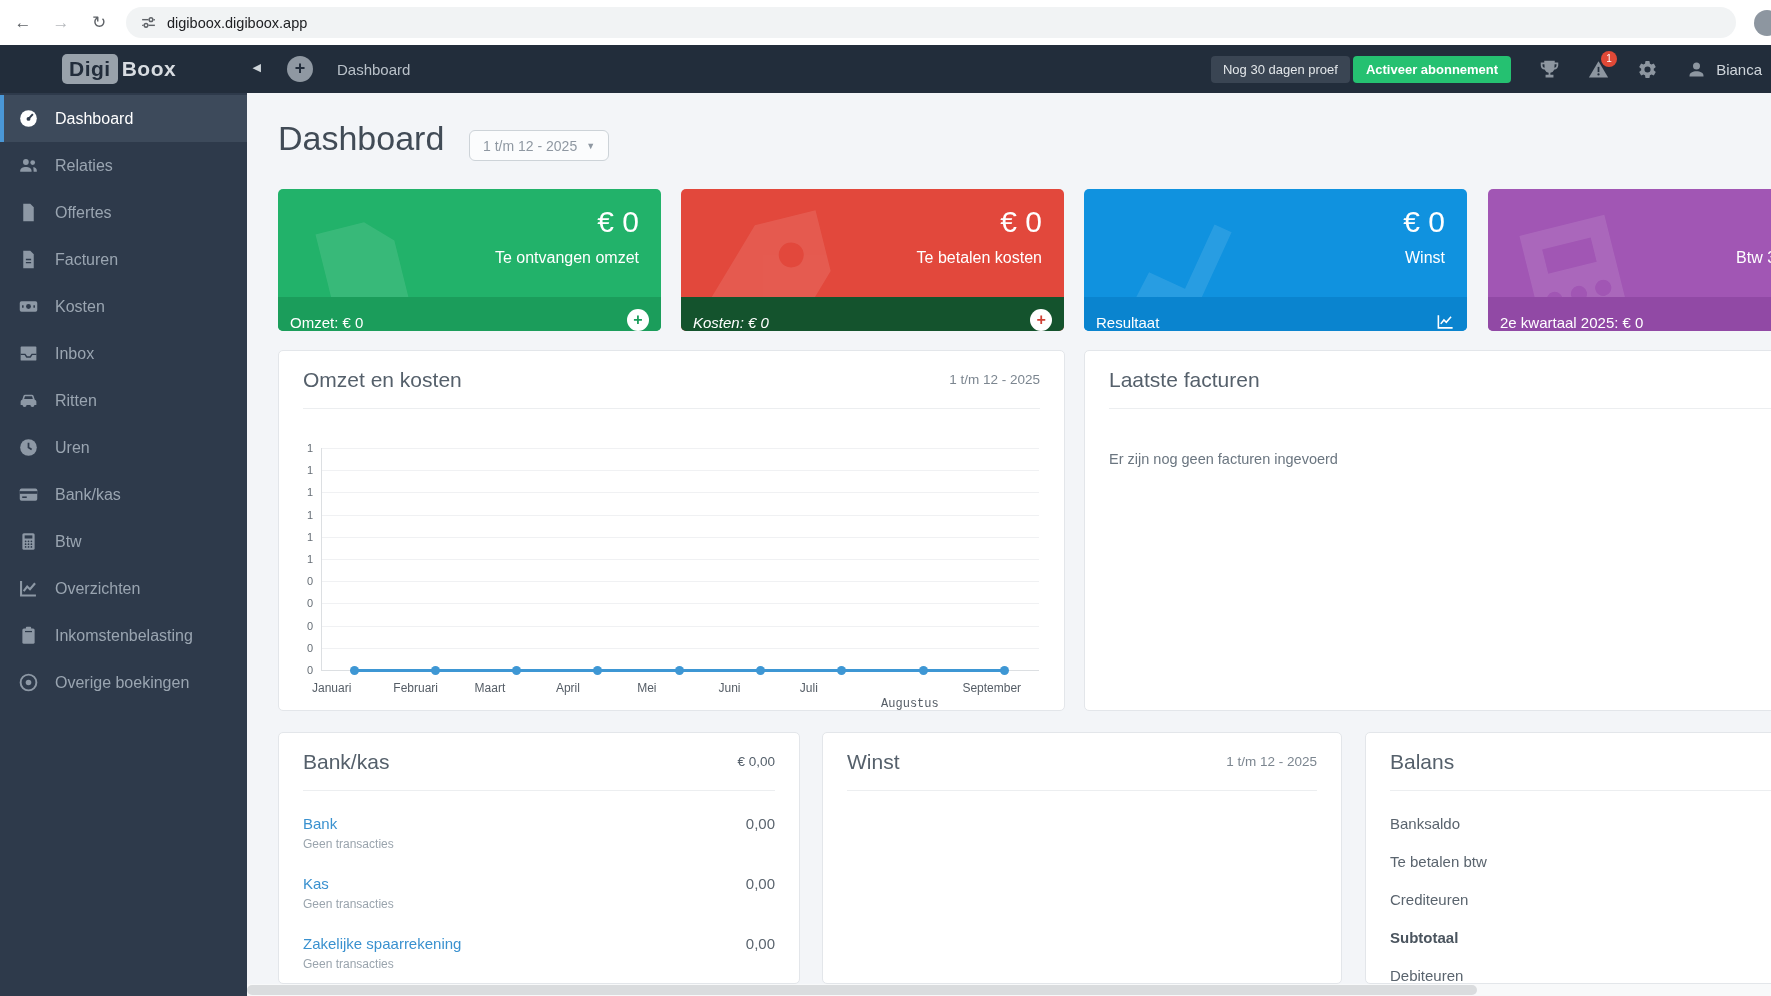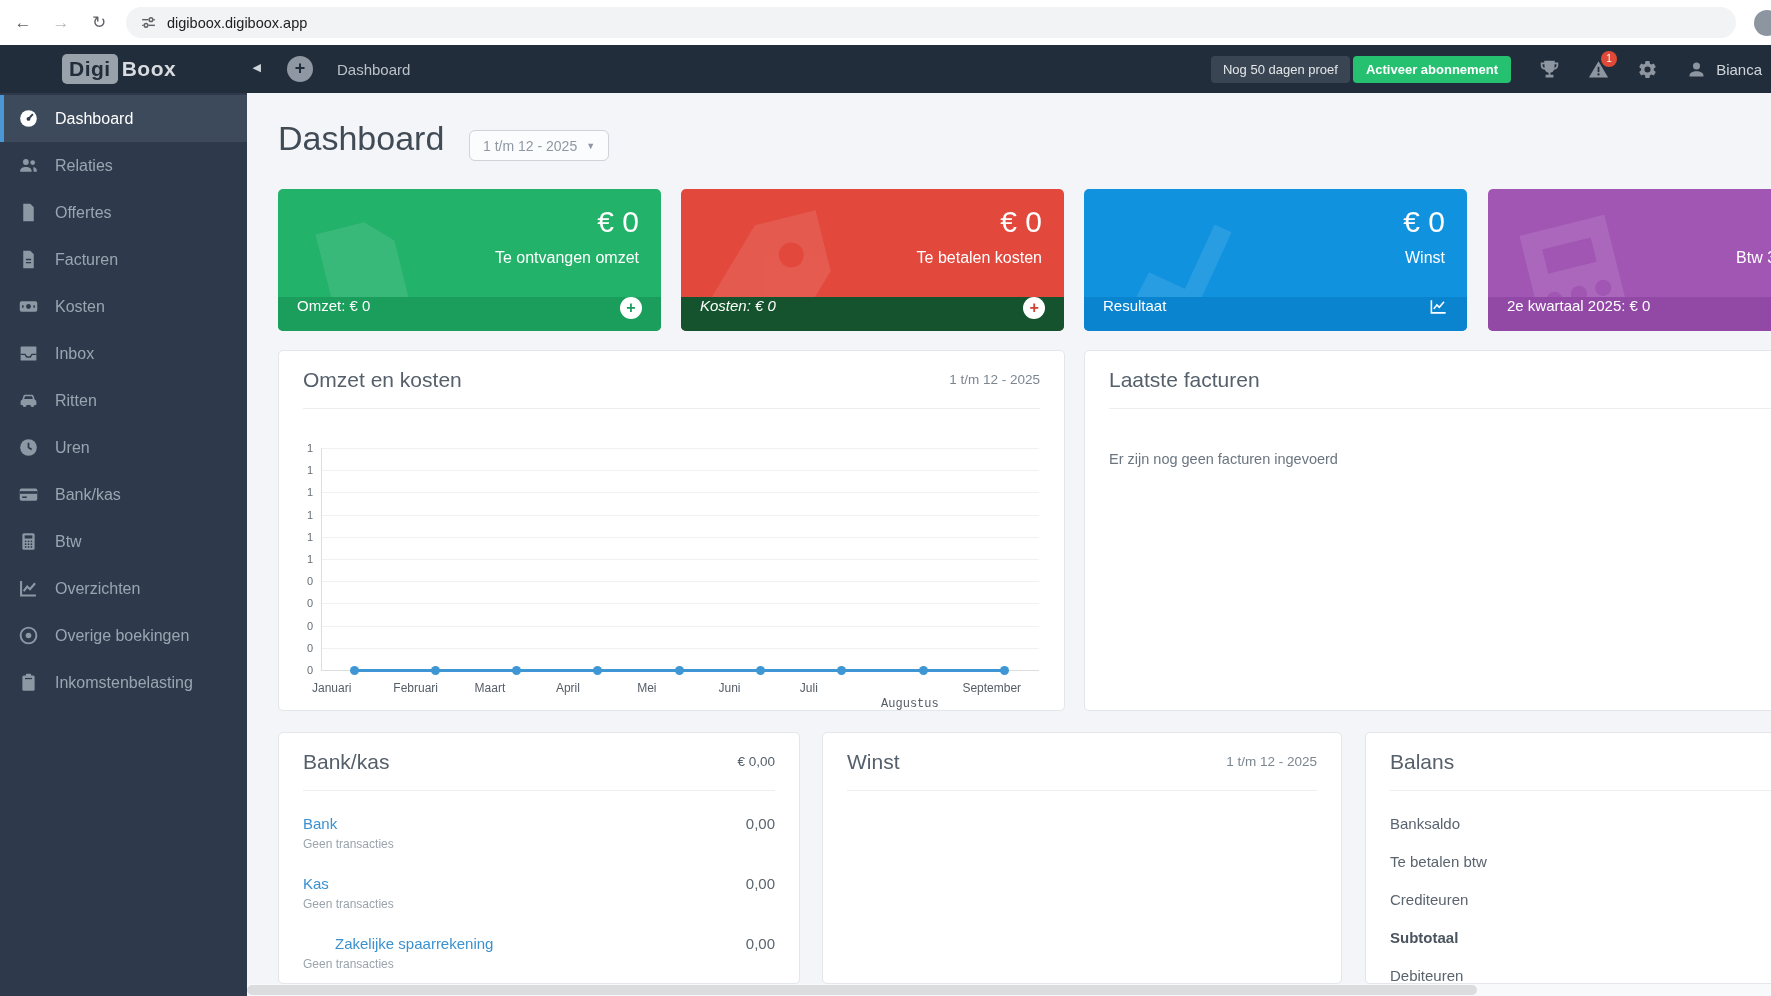--- a/index.html
+++ b/index.html
@@ -59,21 +59,21 @@
     align-items:center; padding:0 13px; cursor:pointer; }
   .period-pill .caret { margin-left:9px; font-size:9px; }
 
   
   .card { position:absolute; top:96px; width:383px; height:142px; border-radius:5px;
     overflow:hidden; color:#fff; }
   .card .main { position:absolute; inset:0 0 34px 0; padding:14px 22px; }
   .card .value { position:absolute; right:22px; top:16px; font-size:30px; font-weight:500; }
   .card .label { position:absolute; right:22px; top:60px; font-size:16px; }
   .card .footer { position:absolute; left:0; right:0; bottom:0; height:34px; display:flex;
-    align-items:flex-start; padding:0 19px; font-size:15px; }
+    align-items:flex-end; padding:0 12px; font-size:15px; }
   .card .footer .f-spacer { flex:1; }
   .card-add { width:22px; height:22px; border-radius:50%; background:#fff; text-align:center;
     font-size:16px; font-weight:700; line-height:21px; cursor:pointer; }
   .wm { position:absolute; left:14px; top:22px; width:150px; height:150px; opacity:.10;
     color:#fff; transform:rotate(-14deg); pointer-events:none; }
   .wm svg { width:100%; height:100%; }
   .card-green { left:31px; background:#22b26a; } .card-green .footer { background:#1b9d5b; } .card-green .card-add { color:#1b9d5b; }
   .card-red { left:434px; background:#e2483c; } .card-red .footer { background:#14532d;font-style:italic; } .card-red .card-add { color:#d04034; }
   .card-blue { left:837px; background:#1092df; } .card-blue .footer { background:#0a84cf; }
   .card-purple { left:1241px; background:#a156b4; width:383px; } .card-purple .footer { background:#9149a5; }
@@ -140,21 +140,21 @@
 
 <div class="topnav">
   <div class="logo-wrap">
     <span class="logo-digi">Digi</span>
     <span class="logo-boox">Boox</span>
     <span class="collapse-btn">◀</span>
   </div>
   <div class="quick-add">+</div>
   <div class="nav-label">Dashboard</div>
   <div class="nav-right">
-    <div class="trial-badge">Nog 50 dagen proef</div>
+    <div class="trial-badge">Nog 30 dagen proef</div>
     <div class="activate-btn">Activeer abonnement</div>
     <div class="nav-ic">
       <svg viewBox="0 0 24 24" fill="currentColor">
           <path d="M6 2h12v2h4v3c0 2.6-1.9 4.7-4.4 5A6.2 6.2 0 0 1 13 15.7V18h3.5v3h-9v-3H11v-2.3A6.2 6.2 0 0 1 6.4 12 5.1 5.1 0 0 1 2 7V4h4V2zm-2 4v1c0 1.5 1 2.8 2.4 3.1L6.2 6H4zm16 0h-2.2l-.2 4.1C19 9.8 20 8.5 20 7V6z"></path>
         </svg>
     </div>
     <div class="nav-ic">
       <svg viewBox="0 0 24 24" fill="currentColor">
           <path d="M12 2.5 23 21H1L12 2.5z"></path>
           <rect x="11" y="9" width="2" height="6" fill="#222d3b"></rect>
@@ -267,32 +267,32 @@
       </div>
       <div class="side-item">
         <span class="ic"><svg viewBox="0 0 24 24" fill="currentColor">
             <path d="M3.5 3.5V20h17" stroke="currentColor" stroke-width="2.4" fill="none"></path>
             <path d="M6.5 15l4-5.2 3.2 3 5.8-6.8" stroke="currentColor" stroke-width="2.4" fill="none"></path>
           </svg></span>
         <span>Overzichten</span>
       </div>
       <div class="side-item">
         <span class="ic"><svg viewBox="0 0 24 24" fill="currentColor">
-            <circle cx="12" cy="12" r="9" fill="none" stroke="currentColor" stroke-width="2.2"></circle>
-            <circle cx="12" cy="12" r="3.2"></circle>
-          </svg></span>
-        <span>Overige boekingen</span>
-      </div>
-      <div class="side-item">
-        <span class="ic"><svg viewBox="0 0 24 24" fill="currentColor">
             <rect x="5" y="4" width="14" height="17.5" rx="1.8"></rect>
             <rect x="9" y="2" width="6" height="4" rx="1"></rect>
             <rect x="8" y="6.8" width="8" height="1.4" fill="#2e3a4b"></rect>
           </svg></span>
         <span>Inkomstenbelasting</span>
+      </div>
+      <div class="side-item">
+        <span class="ic"><svg viewBox="0 0 24 24" fill="currentColor">
+            <circle cx="12" cy="12" r="9" fill="none" stroke="currentColor" stroke-width="2.2"></circle>
+            <circle cx="12" cy="12" r="3.2"></circle>
+          </svg></span>
+        <span>Overige boekingen</span>
       </div>
     </aside>
 
   <main class="content">
     <h1 class="page-title">Dashboard</h1>
     <div class="period-pill">
       <span>1 t/m 12 - 2025</span>
       <span class="caret">▼</span>
     </div>
 
@@ -423,21 +423,21 @@
         <span class="panel-title">Bank/kas</span>
         <span class="bank-total">€ 0,00</span>
       </div>
       <div id="bank-rows">
           <div class="bank-row-name" style="top: 82px;">Bank</div>
           <div class="bank-row-value" style="top: 82px;">0,00</div>
           <div class="bank-row-note" style="top: 104px;">Geen transacties</div>
           <div class="bank-row-name" style="top: 142px;">Kas</div>
           <div class="bank-row-value" style="top: 142px;">0,00</div>
           <div class="bank-row-note" style="top: 164px;">Geen transacties</div>
-          <div class="bank-row-name" style="top: 202px; margin-left: 32px;">Zakelijke spaarrekening</div>
+          <div class="bank-row-name" style="top: 202px;">Zakelijke spaarrekening</div>
           <div class="bank-row-value" style="top: 202px;">0,00</div>
           <div class="bank-row-note" style="top: 224px;">Geen transacties</div>
         </div>
     </div>
 
     <div class="panel panel-winst">
       <div class="panel-head">
         <span class="panel-title">Winst</span>
         <span class="panel-period">1 t/m 12 - 2025</span>
       </div>

